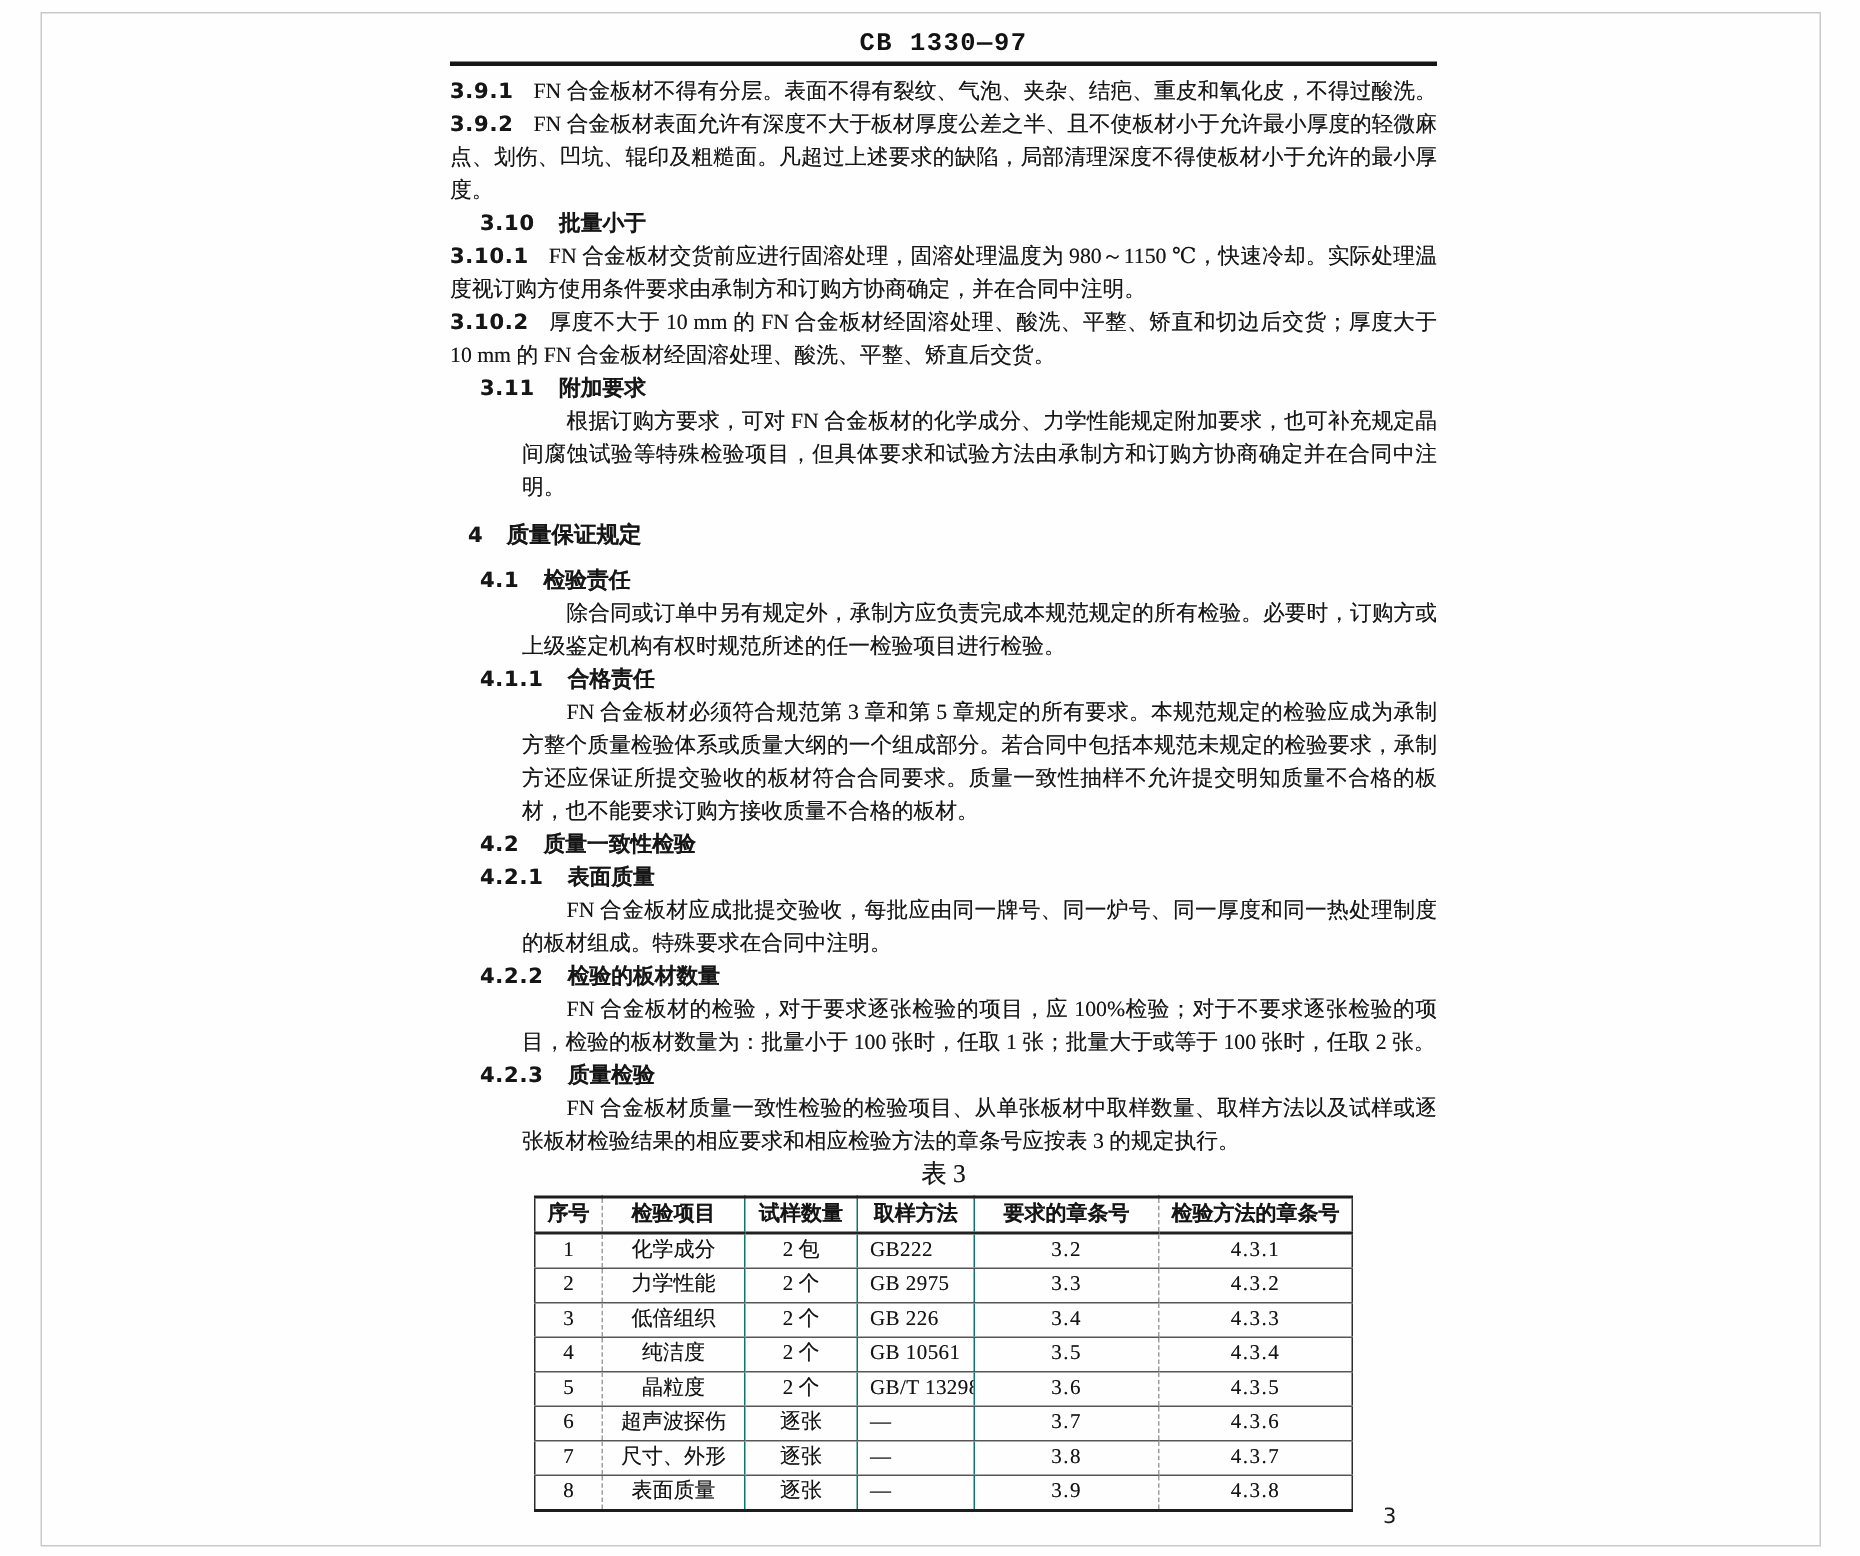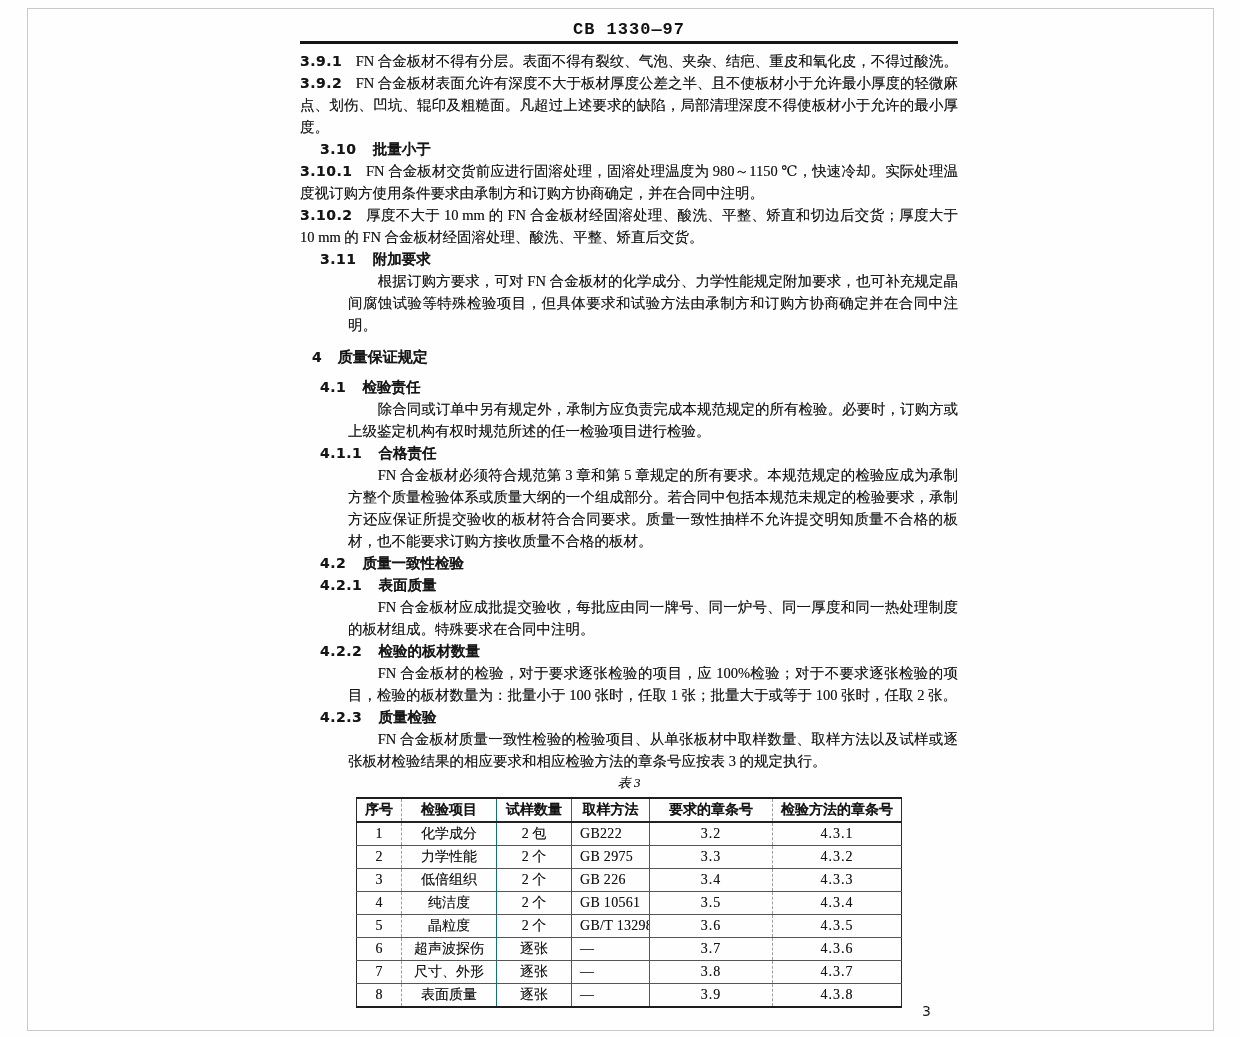--- a/index.html
+++ b/index.html
@@ -68,23 +68,22 @@
     margin: 10px 12px 8px;
     font-weight: 700;
     font-size: 15px;
   }
   .blk.section .num { margin-right: 1.1em; }
   .blk.body { text-indent: 2.05em; margin-left: 48px; }
   
   .tbl-caption {
     margin: 2px 0 0;
     text-align: center;
-    font-size: 13px;
+    font-size: 17px;
     text-indent: 0;
-    font-style: italic;
   }
   
   .t3 {
     width: 545px;
     margin: 3px auto 0;
     border-collapse: collapse;
     table-layout: fixed;
     font-size: 14px;
     color: #141414;
     text-shadow: 0 0 0.3px rgba(20,20,20,0.5);

